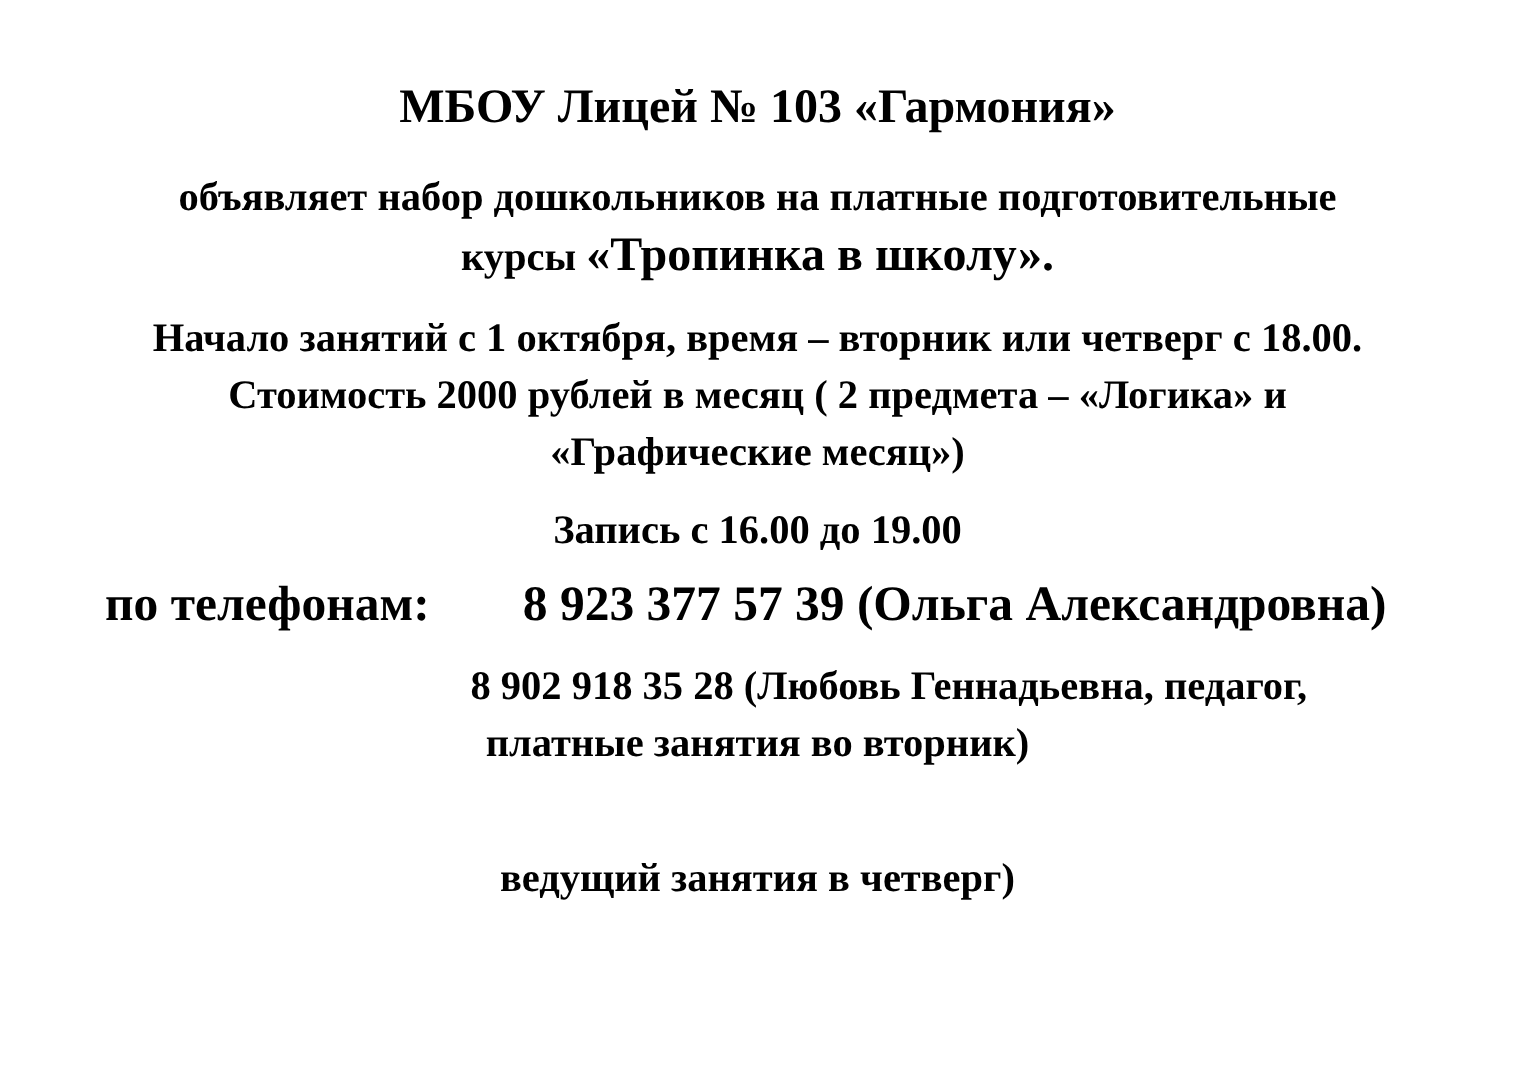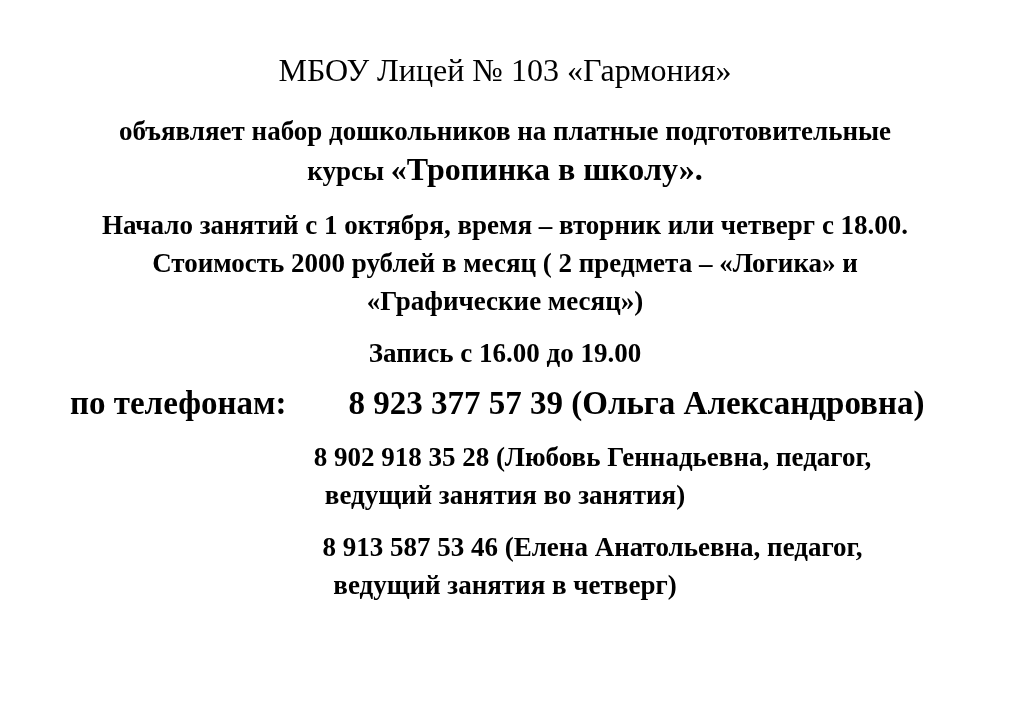--- a/index.html
+++ b/index.html
@@ -16,21 +16,21 @@
     padding: 48px 84px 0 70px;
     overflow: hidden;
     font-family: "Liberation Serif", "DejaVu Serif", serif;
     font-weight: 700;
     color: #000000;
   }
   .title {
     margin: 0 0 20px 0;
     font-size: 32px;
     line-height: 44px;
-    font-weight: 400;
+    font-weight: 700;
     text-align: center;
     white-space: nowrap;
   }
   .intro {
     margin: 0 0 16px 0;
     font-size: 27px;
     line-height: 38px;
     text-align: center;
   }
   .intro .course-name {
@@ -88,21 +88,21 @@
   </p>
 
   <p class="registration">Запись с 16.00 до 19.00</p>
 
   <p class="phones-line">
     <span>по телефонам:</span><span class="phone-number">8 923 377 57 39 (Ольга Александровна)</span>
   </p>
 
   <p class="phone-entry">
     <span class="wrap-line">8 902 918 35 28 (Любовь Геннадьевна, педагог,</span><br>
-    <span class="wrap-line">ведущий занятия во занятия)</span>
+    <span class="wrap-line">платные занятия во вторник)</span>
   </p>
 
   <p class="phone-entry">
-    <span class="wrap-line">8 913 587 53 46 (Елена Анатольевна, педагог,</span><br>
+    <br>
     <span class="wrap-line">ведущий занятия в четверг)</span>
   </p>
 
 </div>
 
 </body></html>

